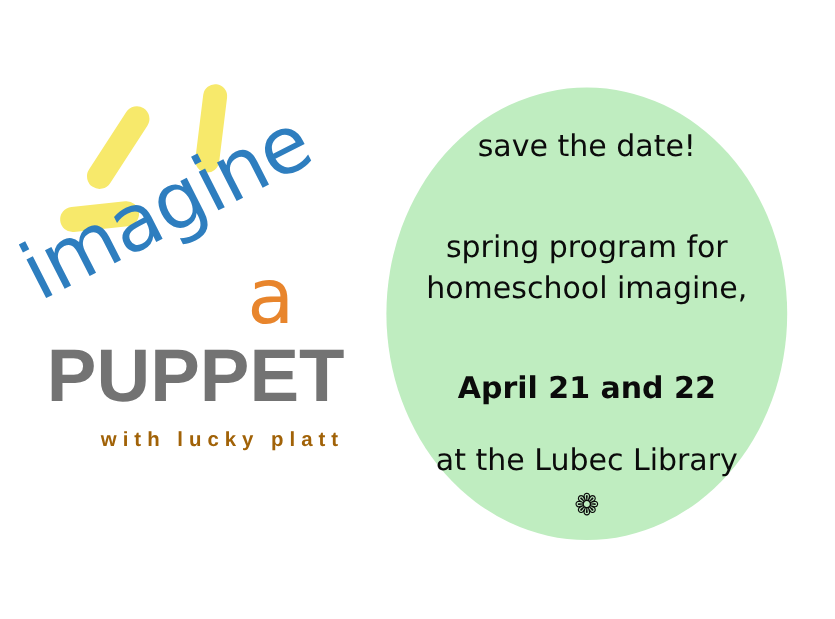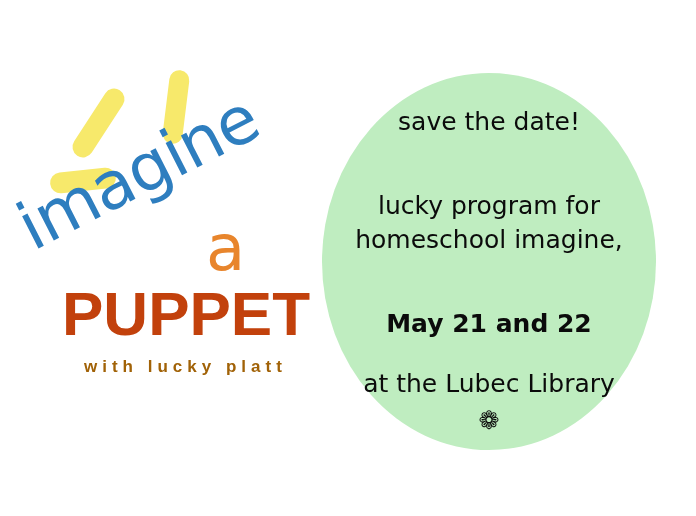--- a/index.html
+++ b/index.html
@@ -79,26 +79,26 @@
     top: 216px;
     font-family: "DejaVu Sans", sans-serif;
     font-size: 64px;
     font-weight: 400;
     color: #E8852C;
     line-height: 1;
   }
 
   #word-puppet {
     position: absolute;
-    left: 62px;
+    left: 39px;
     top: 283px;
     font-family: "Liberation Sans", sans-serif;
     font-size: 62px;
     font-weight: bold;
-    color: #c2410c;
+    color: #737373;
     letter-spacing: 0px;
     line-height: 1;
     white-space: nowrap;
   }
 
   #tagline {
     position: absolute;
     left: 84px;
     top: 358px;
     font-family: "Liberation Sans", sans-serif;
@@ -170,24 +170,24 @@
     <div id="word-puppet">PUPPET</div>
 
     <div id="tagline">with lucky platt</div>
   </div>
 
   <div id="oval"></div>
 
   <div id="oval-text">
     <div class="oval-line" id="line-save">save the date!</div>
 
-    <div class="oval-line" id="line-spring">lucky program for</div>
+    <div class="oval-line" id="line-spring">spring program for</div>
 
     <div class="oval-line" id="line-homeschool">homeschool imagine,</div>
 
-    <div class="oval-line" id="line-dates">May 21 and 22</div>
+    <div class="oval-line" id="line-dates">April 21 and 22</div>
 
     <div class="oval-line" id="line-place">at the Lubec Library</div>
 
     <div id="flower">❁</div>
   </div>
 
 </div>
 
 </body></html>

